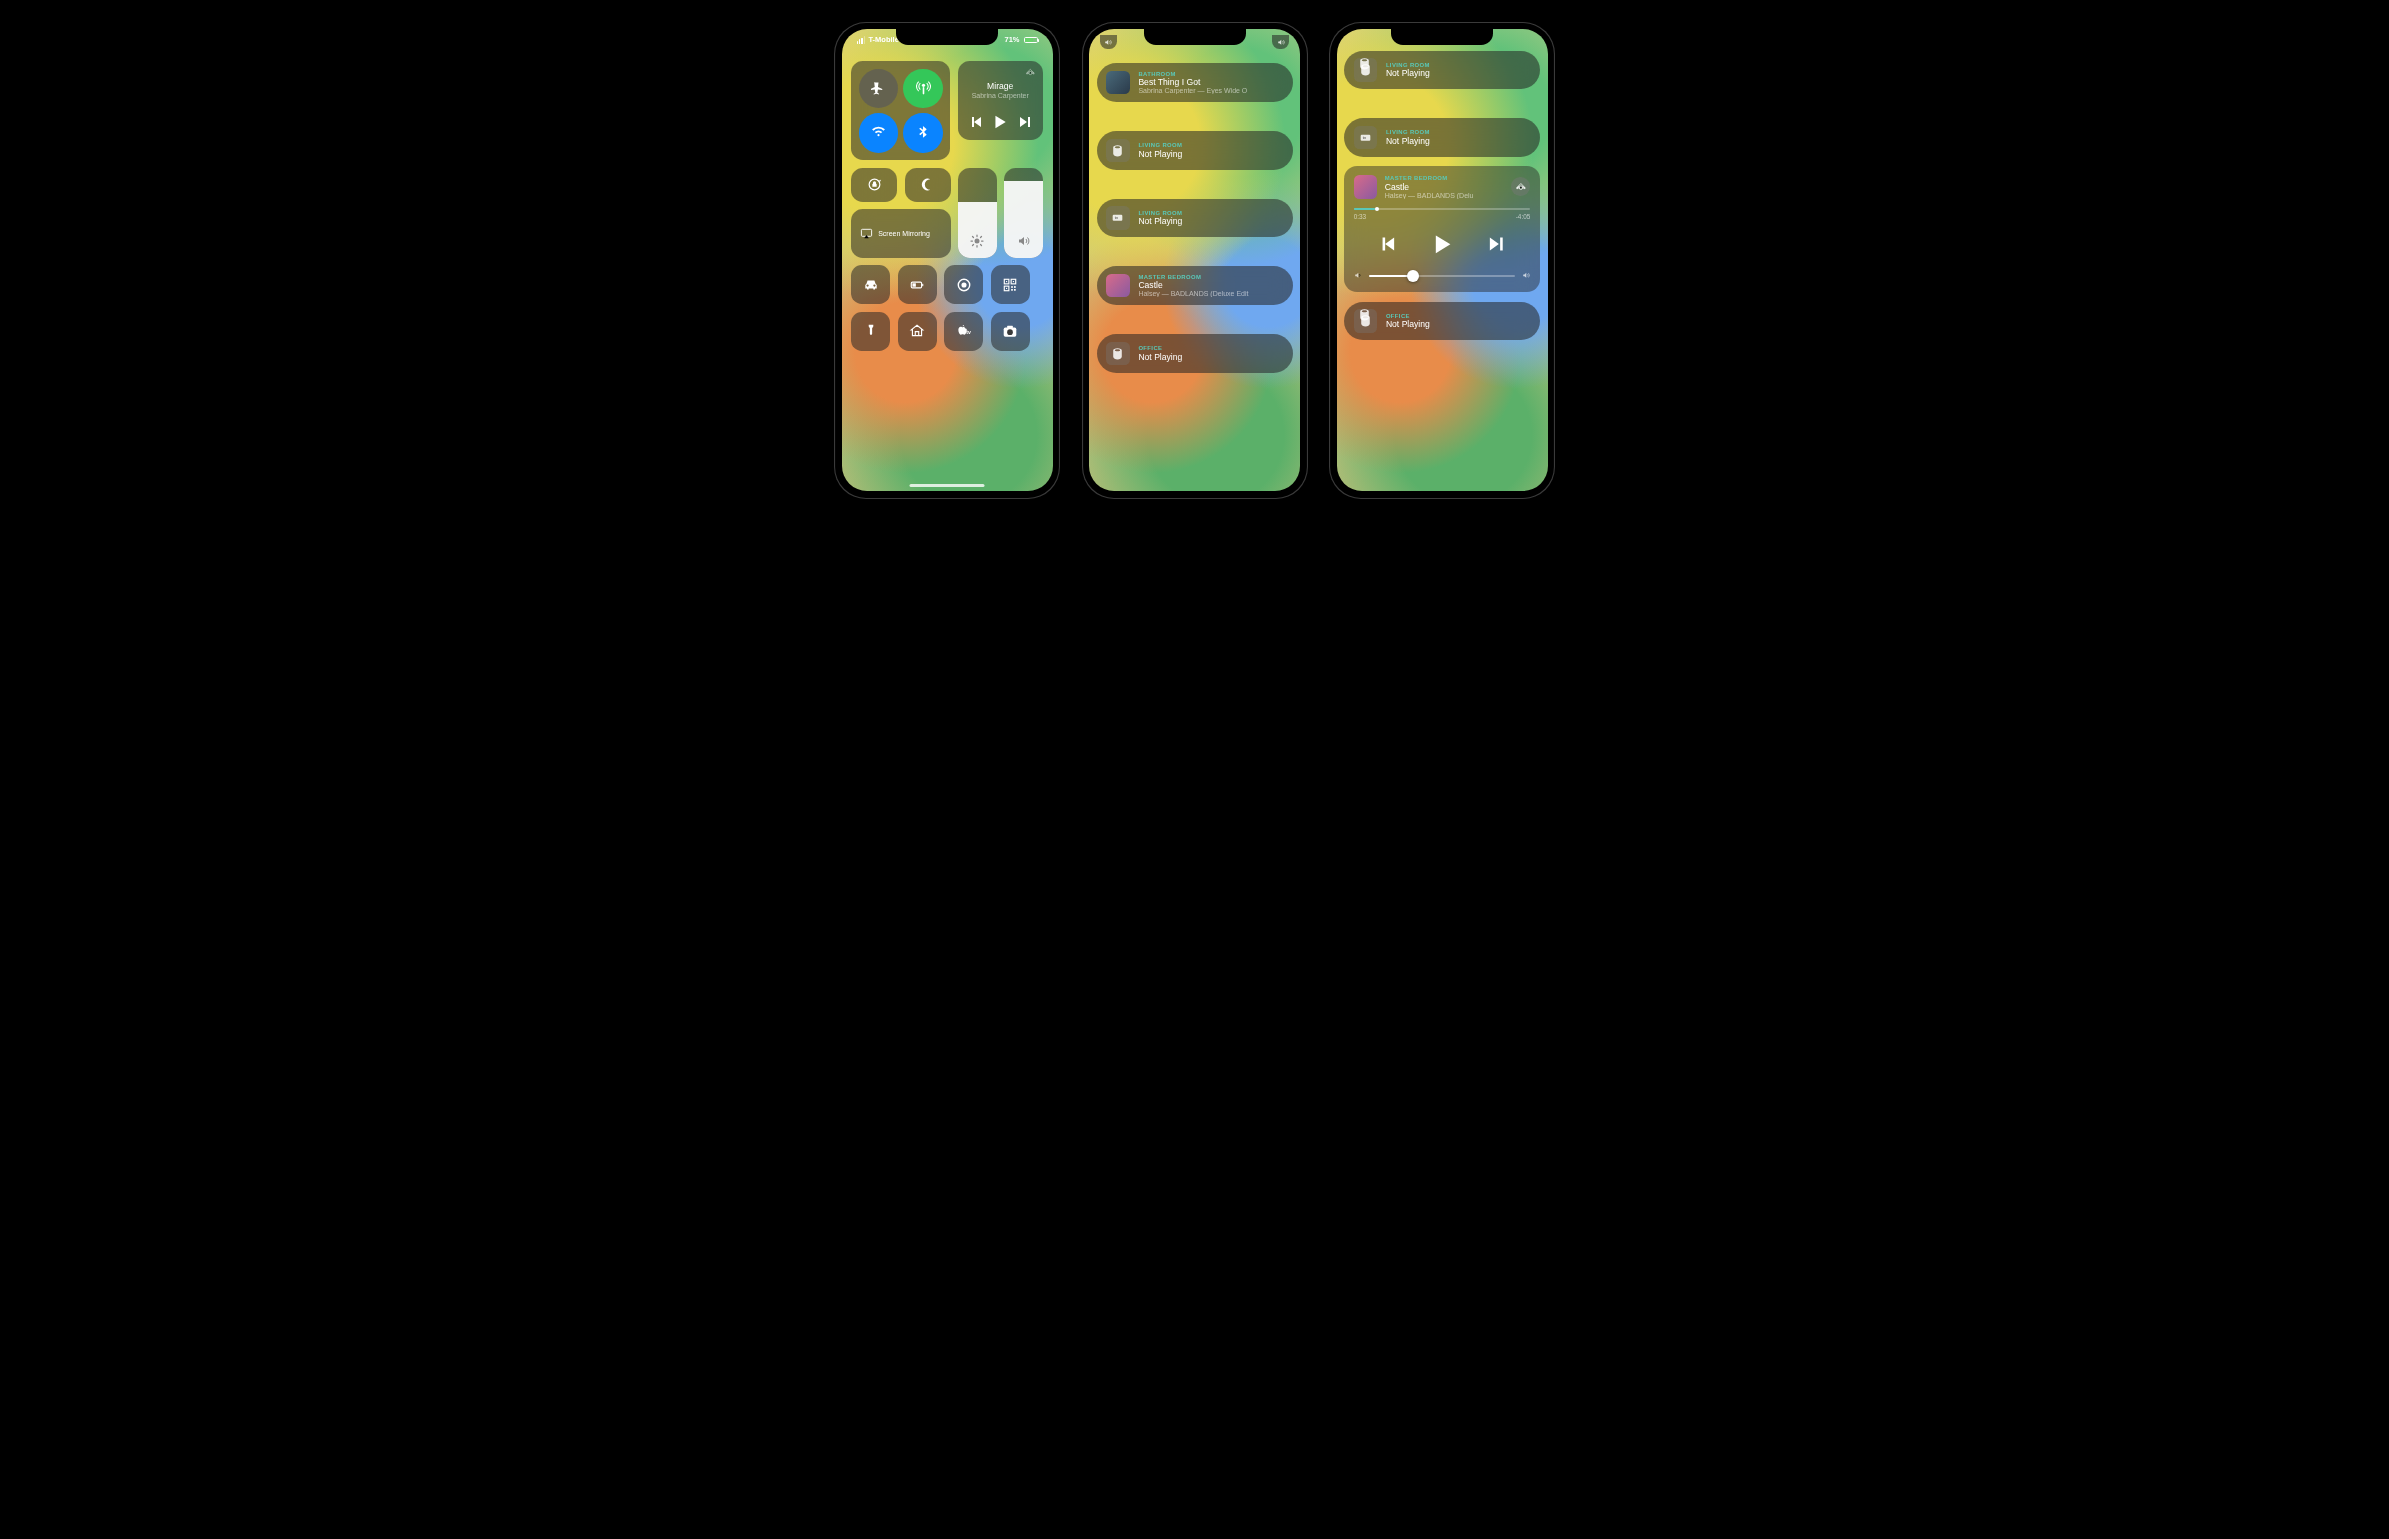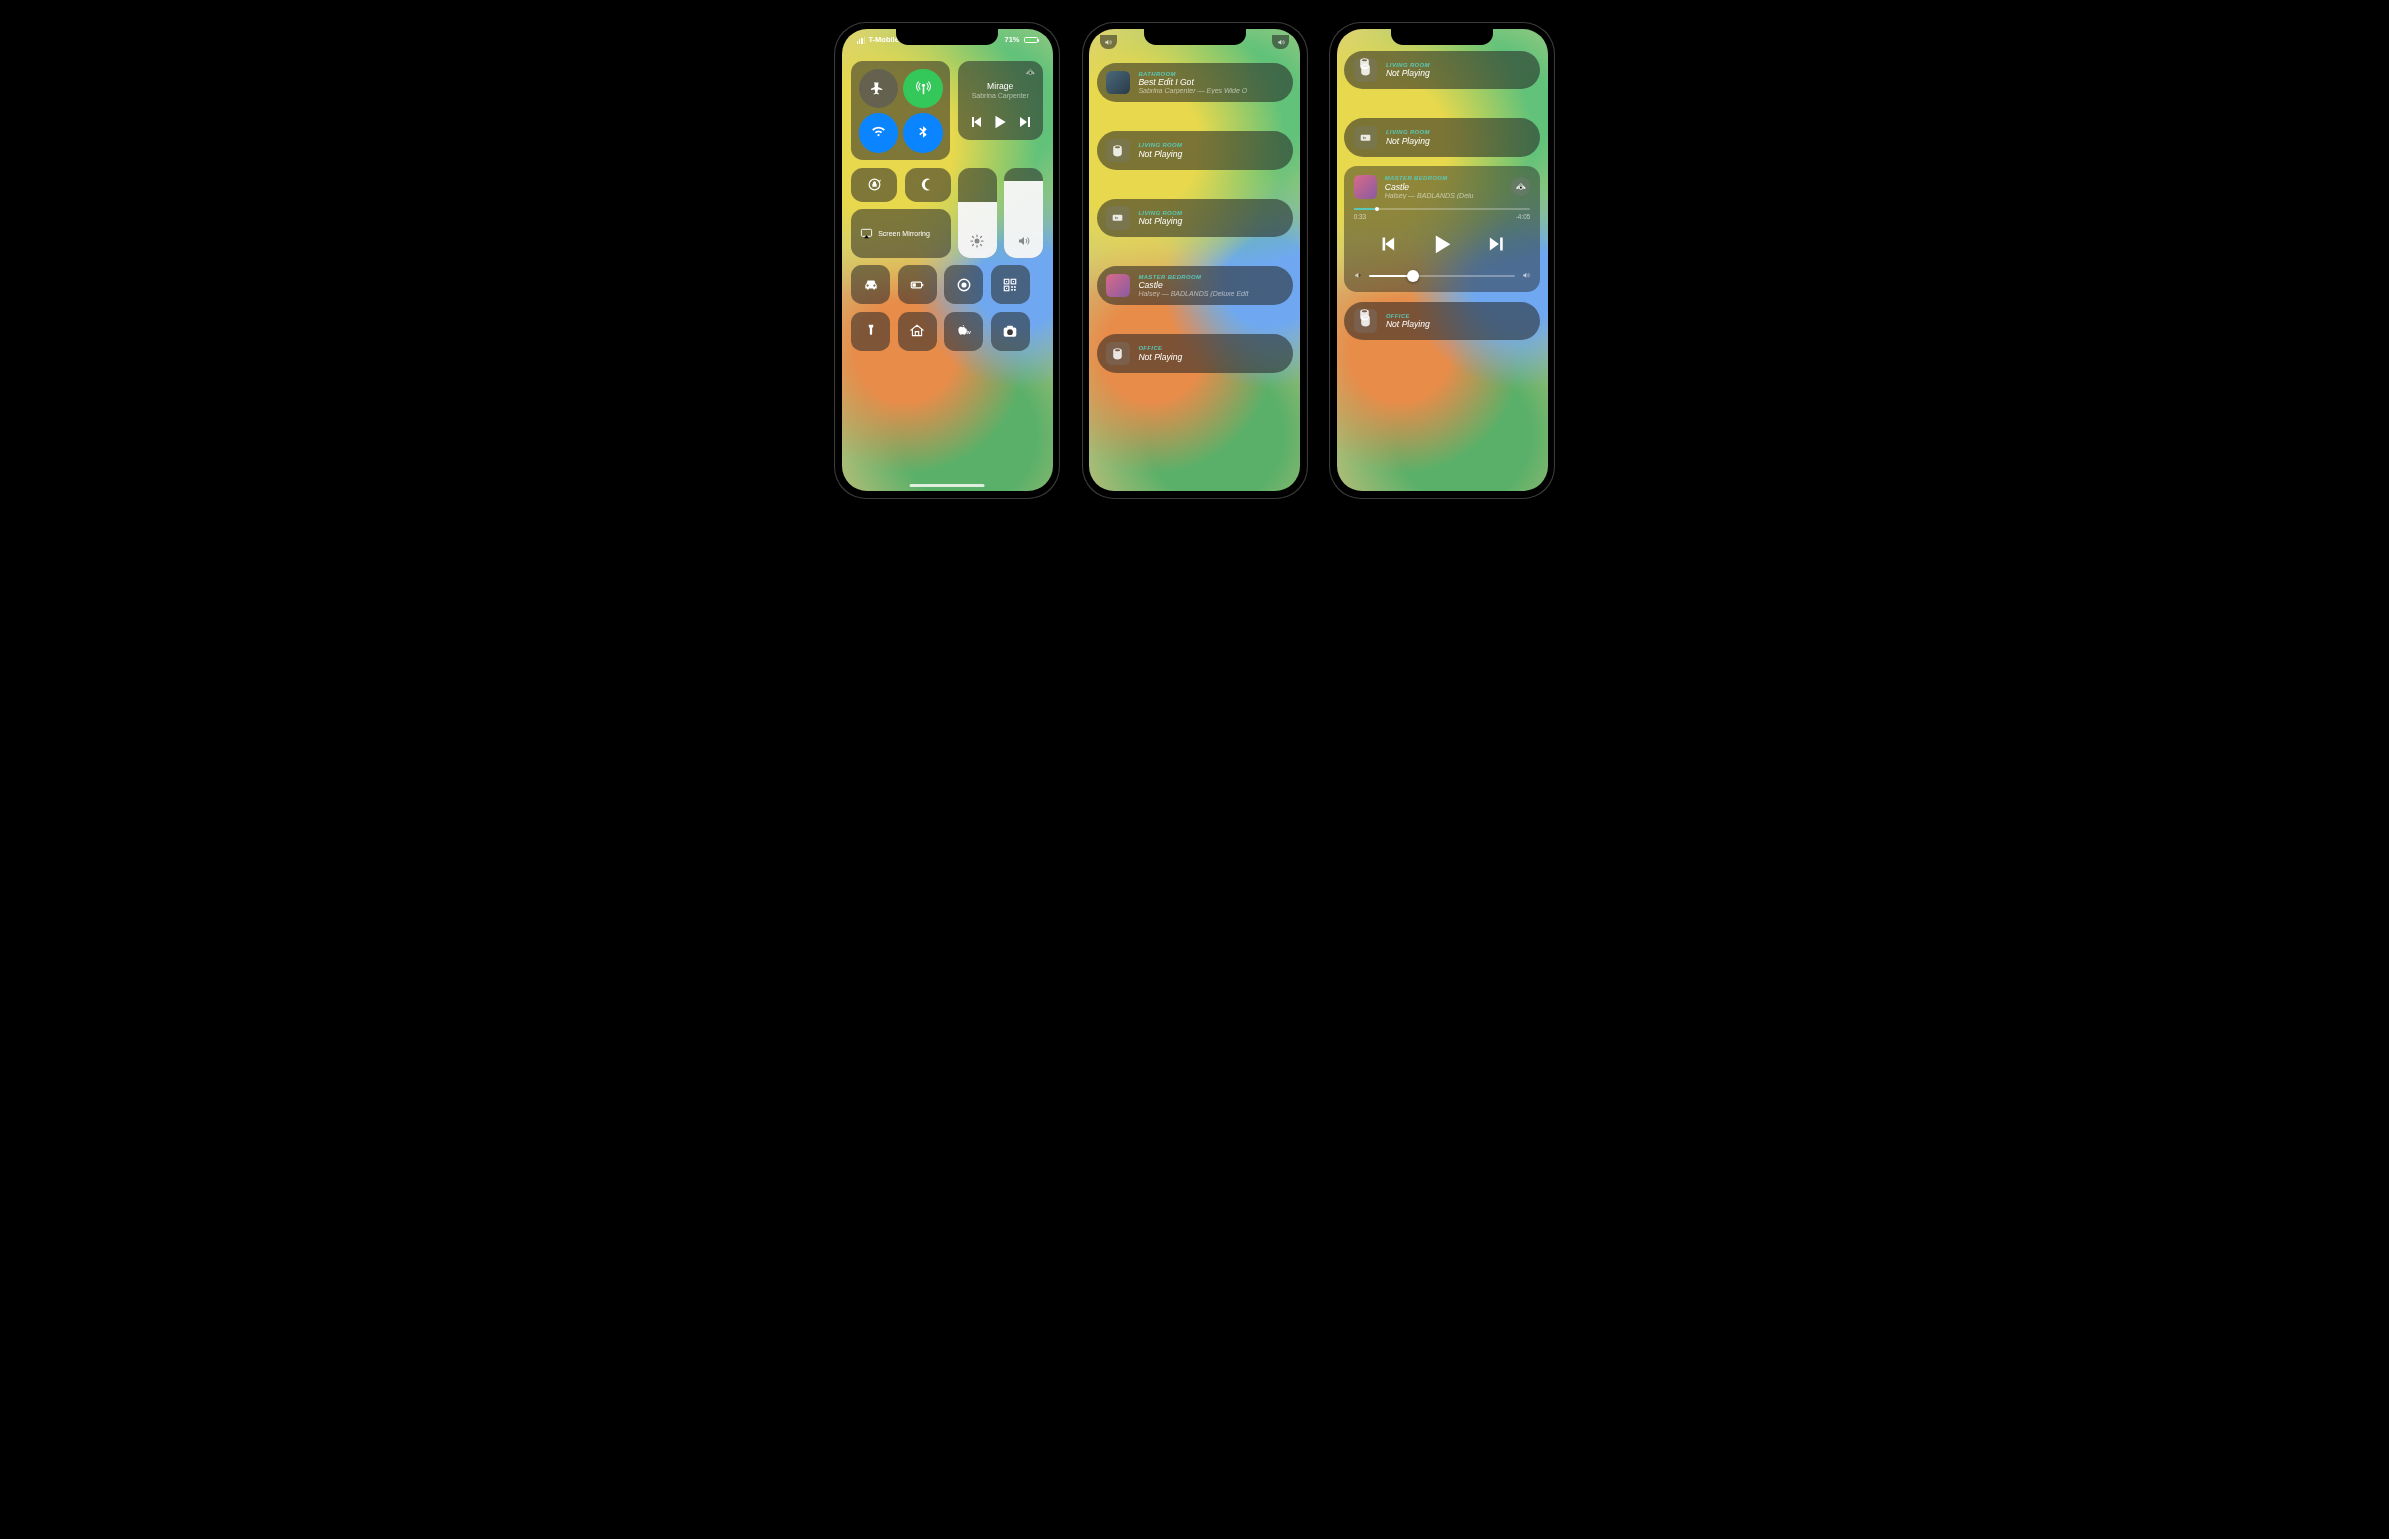--- a/index.html
+++ b/index.html
@@ -54,21 +54,21 @@
   .sq svg{width:16px;height:16px;fill:#fff;}
   .home-ind{position:absolute;bottom:4.3px;left:50%;transform:translateX(-50%);width:75px;height:2.7px;background:rgba(255,255,255,.8);border-radius:1.6px;}
 
   
   .ap-list{position:absolute;inset:0;padding:6.4px 7.5px 10.7px;display:flex;flex-direction:column;gap:9.7px;}
   .ap-row{background:rgba(35,35,35,.55);border-radius:21.5px;padding:7.5px 9.7px;display:flex;align-items:center;gap:8.6px;backdrop-filter:blur(10.7px);}
   .ap-ic{width:23.6px;height:23.6px;border-radius:5.4px;background:rgba(120,120,120,.35);display:flex;align-items:center;justify-content:center;flex-shrink:0;}
   .ap-ic svg{width:15px;height:15px;fill:rgba(255,255,255,.85);}
   .ap-ic.art{background:linear-gradient(135deg,#d86b8a,#8a5aa0);}
   .ap-ic.art2{background:linear-gradient(135deg,#4a6a7a,#2a3a4a);}
-  .ap-txt{flex:1;min-width:0;font-style:italic;}
+  .ap-txt{flex:1;min-width:0;}
   .ap-loc{color:#5ac8b8;font-size:5.9px;font-weight:600;letter-spacing:0.4px;text-transform:uppercase;}
   .ap-title{color:#fff;font-size:8.6px;font-weight:500;margin-top:0.5px;white-space:nowrap;overflow:hidden;text-overflow:ellipsis;}
   .ap-sub{color:rgba(255,255,255,.55);font-size:7px;white-space:nowrap;overflow:hidden;text-overflow:ellipsis;}
   .vol-bar{width:17px;height:14px;background:rgba(35,35,35,.55);border-radius:0 0 7.5px 7.5px;display:flex;align-items:center;justify-content:center;}
   .top-vols{display:flex;justify-content:space-between;padding:0 3.2px;margin-bottom:4.3px;}
 
   
   .ap-expanded{background:rgba(35,35,35,.45);border-radius:13px;padding:8.6px 9.7px 10.7px;backdrop-filter:blur(10.7px);}
   .ap-expanded .hdr{display:flex;align-items:center;gap:7.5px;}
   .ap-pill{width:19.3px;height:19.3px;border-radius:50%;background:rgba(120,120,120,.45);display:flex;align-items:center;justify-content:center;flex-shrink:0;}
@@ -356,21 +356,21 @@
       <div class="vol-bar">
             <svg width="8.6" height="8.6" viewBox="0 0 28 28" fill="rgba(255,255,255,.8)" style="color:rgba(255,255,255,.8)">
               <use href="#i-vol"></use>
             </svg>
           </div>
     </div>
     <div class="ap-row">
           <div class="ap-ic art2"></div>
           <div class="ap-txt">
             <div class="ap-loc">BATHROOM</div>
-            <div class="ap-title">Best Edit I Got</div>
+            <div class="ap-title">Best Thing I Got</div>
             <div class="ap-sub">Sabrina Carpenter — Eyes Wide O</div>
           </div>
         </div>
         <div style="height:9.7px"></div>
         <div class="ap-row">
           <div class="ap-ic">
             <svg viewBox="0 0 28 28">
               <use href="#i-homepod"></use>
             </svg>
           </div>

